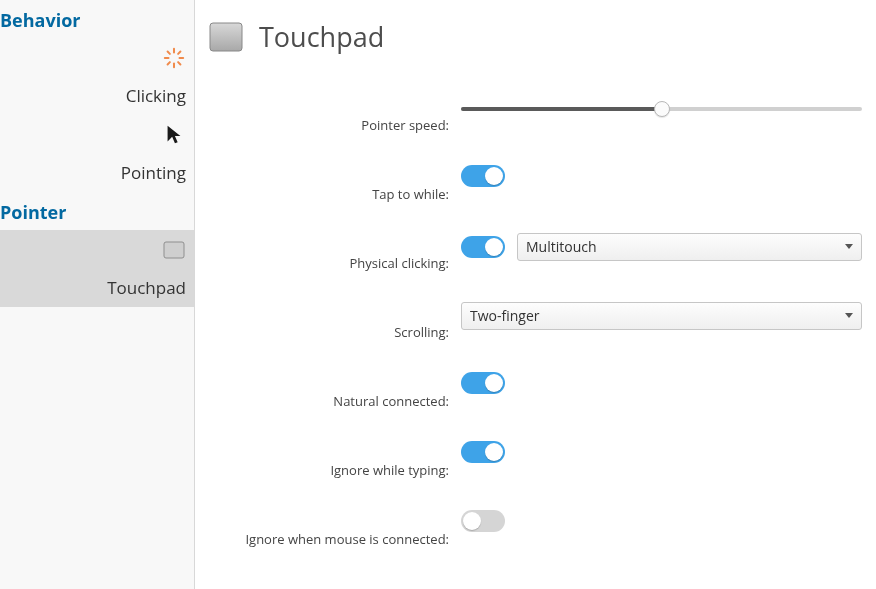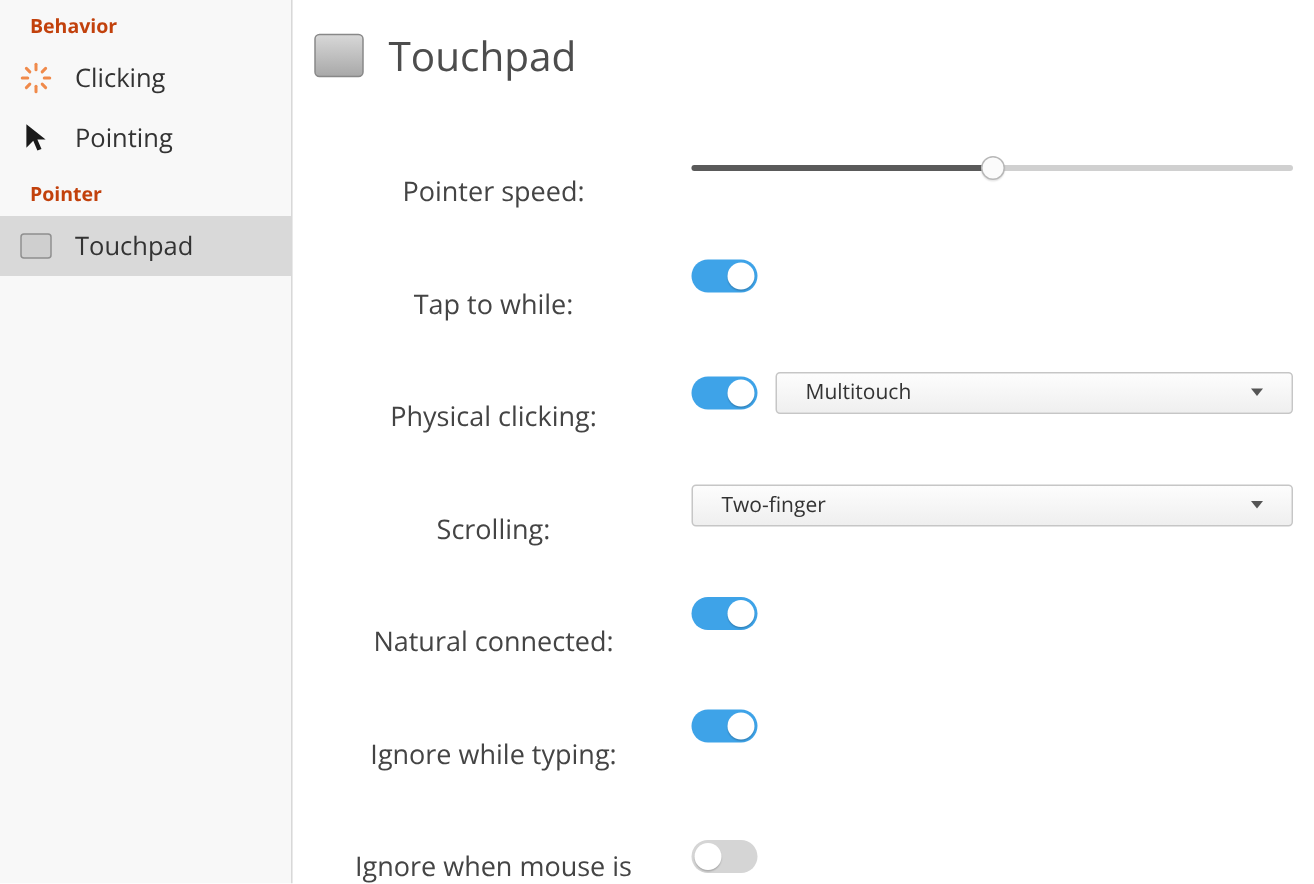--- a/index.html
+++ b/index.html
@@ -14,33 +14,34 @@
       overflow: hidden;
     }
     .sidebar {
       width: 195px;
       border-right: 1px solid #d8d8d8;
       background: #f8f8f8;
       display: flex;
       flex-direction: column;
     }
     .sidebar-section-header {
-      font-size: 13px;
+      font-size: 18px;
       font-weight: 700;
-      color: #c2410c;
-      padding: 8px 6px 6px 20px;
+      color: #0369a1;
+      padding: 8px 6px 6px 0;
     }
     .sidebar-item {
       display: flex;
-      align-items: flex-start;
+      align-items: flex-end;
       gap: 14px;
       padding: 8px 8px 8px 12px;
       cursor: pointer;
       font-size: 17px;
       color: #333;
+      flex-direction: column;
     }
     .sidebar-item.selected {
       background: #d9d9d9;
     }
     .sidebar-item .icon {
       width: 24px;
       height: 24px;
       display: flex;
       align-items: center;
       justify-content: center;
@@ -71,22 +72,22 @@
       color: #4d4d4d;
     }
     .form {
       display: grid;
       grid-template-columns: 240px 1fr;
       column-gap: 12px;
       row-gap: 18px;
       align-items: center;
     }
     .form-label {
-      text-align: center;
-      font-size: 18px;
+      text-align: right;
+      font-size: 13px;
       color: #444;
       margin-top: 33px;
     }
     
     .slider {
       position: relative;
       height: 20px;
       display: flex;
       align-items: center;
     }
@@ -140,21 +141,21 @@
     }
     
     .select {
       flex: 1;
       height: 28px;
       border: 1px solid #c6c6c6;
       background: linear-gradient(#fdfdfd, #efefef);
       border-radius: 3px;
       display: flex;
       align-items: center;
-      padding: 0 19px;
+      padding: 0 8px;
       justify-content: space-between;
       cursor: pointer;
       font-size: 14px;
       color: #333;
       min-width: 0;
     }
     .select .caret {
       width: 0; height: 0;
       border-left: 4px solid transparent;
       border-right: 4px solid transparent;

